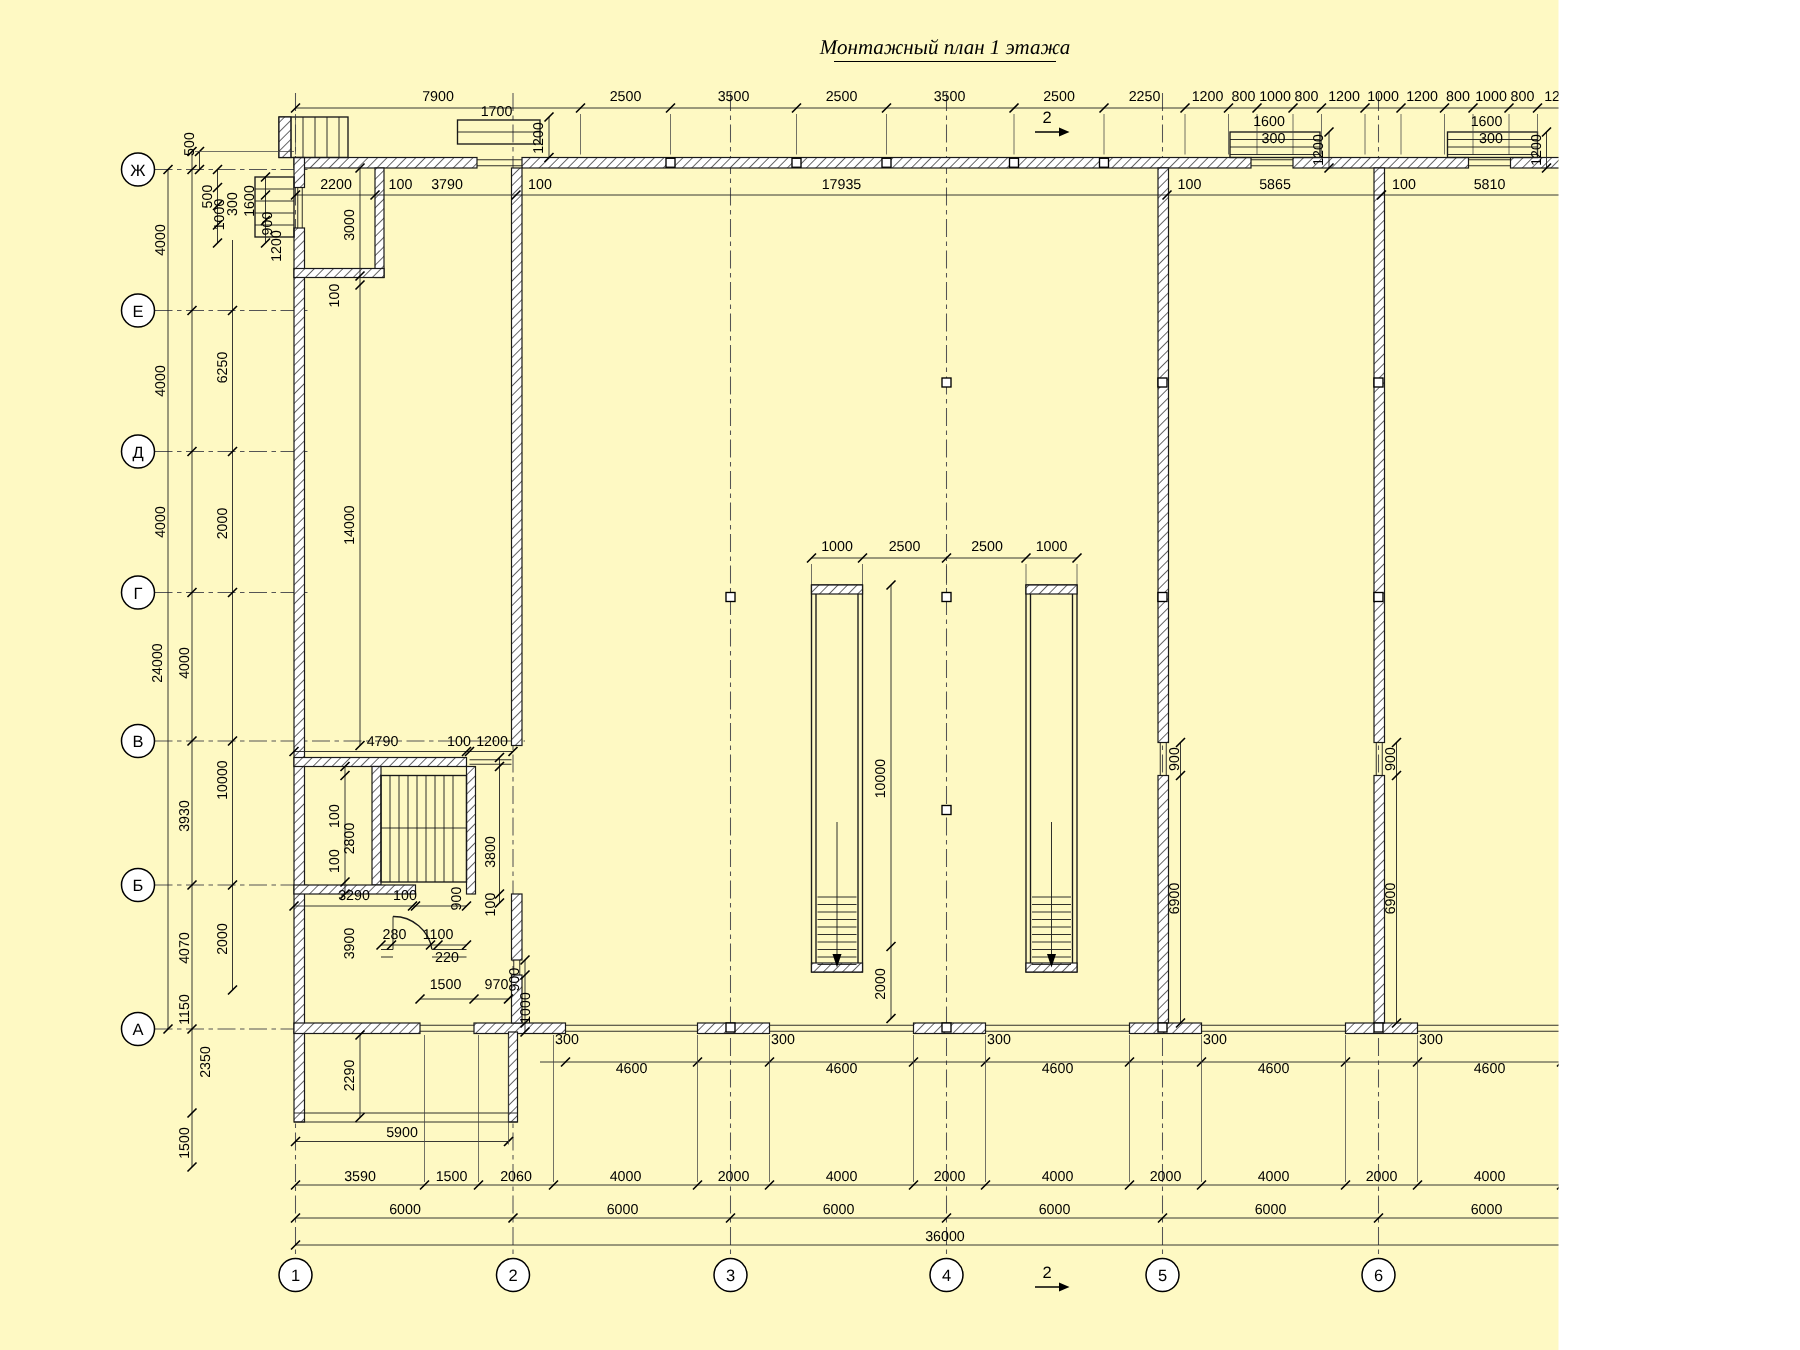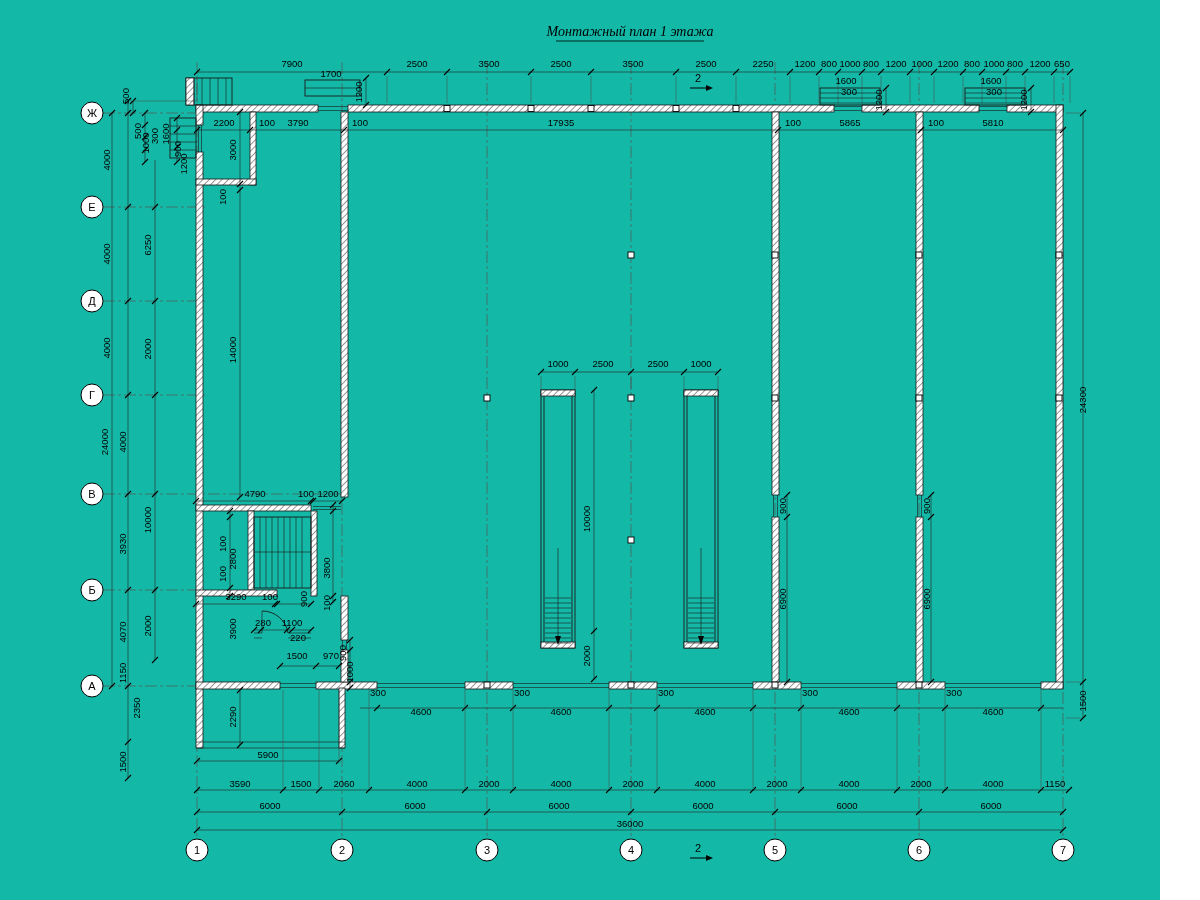--- a/index.html
+++ b/index.html
@@ -1,16 +1,16 @@
 <!DOCTYPE html>
 <html><head>
 <meta charset="utf-8">
 <style>
   html,body{margin:0;padding:0;background:#fff;}
-  .sheet{position:relative;width:1160px;height:900px;background:#14b8a6;overflow:hidden;}
+  .sheet{position:relative;width:1016px;height:900px;background:#fef9c3;overflow:hidden;padding-left:23px;}
   svg{position:absolute;left:0;top:0;}
   .w{fill:url(#hatch);stroke:#1a1a1a;stroke-width:.8;}
   .t{fill:none;stroke:#1a1a1a;stroke-width:.9;}
   .o{stroke:#1a1a1a;stroke-width:.6;}
   .dimline{stroke:#222;stroke-width:.6;fill:none;}
   .tick{stroke:#000;stroke-width:1.1;}
   .ext{stroke:#444;stroke-width:.5;}
   .axline{stroke:#555;stroke-width:.7;stroke-dasharray:12 3 3 3;fill:none;}
   .dimtext{font:9.5px "Liberation Sans",sans-serif;fill:#000;text-anchor:middle;}
   .axtext{font:11px "Liberation Sans",sans-serif;fill:#000;text-anchor:middle;}

